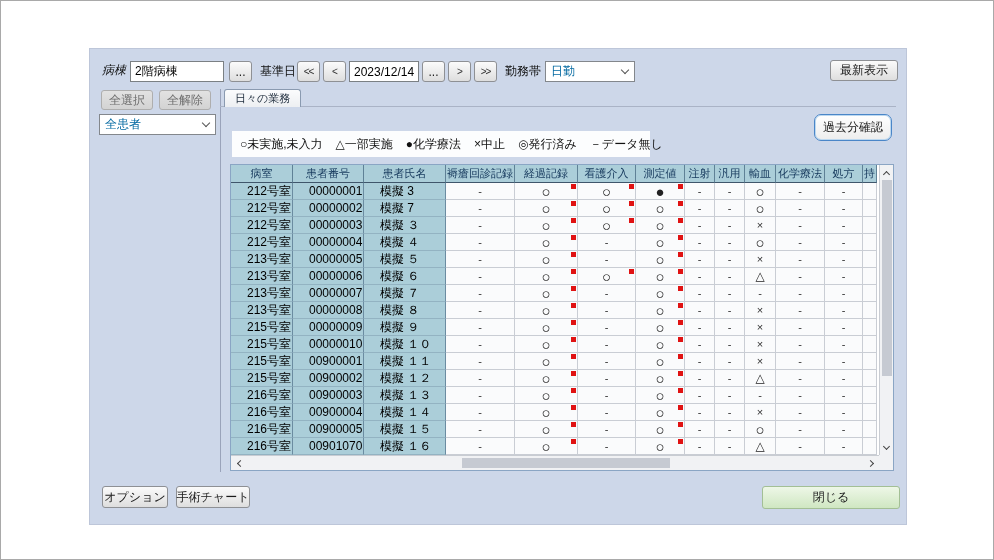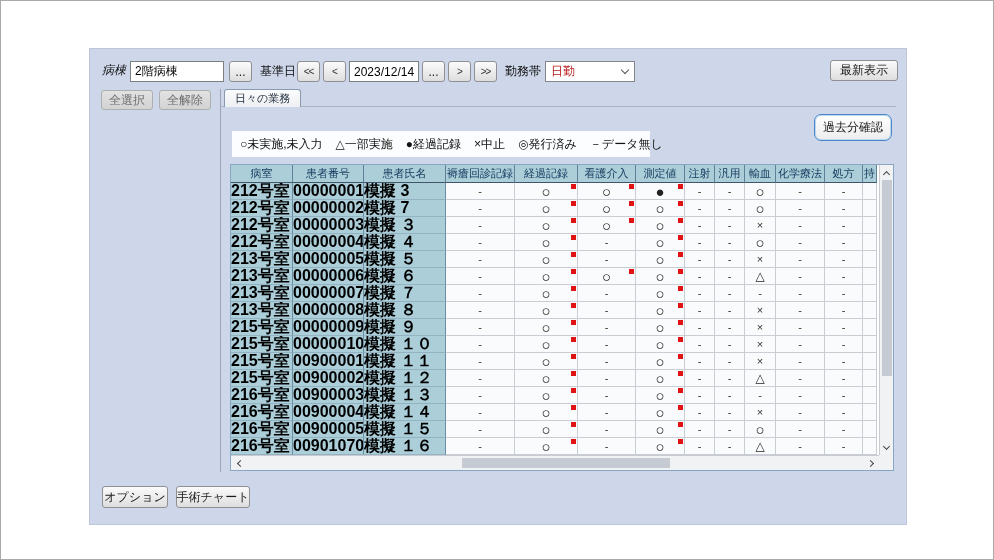--- a/index.html
+++ b/index.html
@@ -7,36 +7,36 @@
   .frame { position:relative; width:994px; height:560px; background:#ffffff; border:1px solid #a9a9a9; overflow:hidden; }
   .window { position:absolute; left:88px; top:47px; width:818px; height:477px; background:#cdd7e9; border:1px solid #bdc6d9; }
 
   .lbl { position:absolute; font-size:12px; color:#101010; line-height:21px; white-space:nowrap; }
   input.tbx { position:absolute; background:#fff; border:1px solid #7b8084; font-size:12px; padding:0 4px; height:21px; font-family:inherit; color:#000; }
   .btn { position:absolute; display:flex; align-items:center; justify-content:center; background:linear-gradient(#fbfbfb,#dedede); border:1px solid #8e9094; border-radius:3px; font-size:12px; color:#1a1a1a; cursor:default; white-space:nowrap; }
   .btn.sm { font-size:10px; color:#333; letter-spacing:-1px; }
   .btn.dim { background:linear-gradient(#e2e2e2,#d3d3d3); border-color:#aeaeae; color:#6e6e6e; }
   .btn.focus { background:linear-gradient(#ffffff,#ededed); border:1px solid #4a86c8; box-shadow:inset 0 0 0 1px #bcd8f0; border-radius:7px; }
   .btn.green { background:linear-gradient(#eef7e7,#cfe7c2); border-color:#a3bf95; width:138px; }
-  .sel { position:absolute; background:#fff; border:1px solid #83878c; display:flex; align-items:center; font-size:12px; padding-left:5px; color:#b91c1c; }
+  .sel { position:absolute; background:#fff; border:1px solid #83878c; display:flex; align-items:center; font-size:12px; padding-left:5px; color:#0369a1; }
   .chev { position:absolute; right:6px; top:50%; margin-top:-5px; width:6px; height:6px; border-right:1.4px solid #555; border-bottom:1.4px solid #555; transform:rotate(45deg); }
 
   .divider { position:absolute; left:130px; top:40px; width:1px; height:383px; background:#9aa3ba; }
   .tab { position:absolute; left:134px; top:40px; height:18px; padding:0 10px; background:linear-gradient(#fbfcfd,#edeff2); border:1px solid #8a9ab0; border-bottom:none; border-radius:3px 3px 0 0; font-size:11px; line-height:16px; color:#1c2a3a; z-index:2; }
   .tabline { position:absolute; left:130px; top:57px; width:676px; height:1px; background:#aab3c6; }
 
   .pgh { position:absolute; left:142px; top:63px; width:418px; height:19px; background:#2c3c52; color:#eef2f7; font-size:12px; text-align:center; line-height:19px; }
   .legend { position:absolute; left:142px; top:82px; width:418px; height:26px; background:#fcfdfe; display:flex; align-items:center; gap:13px; padding-left:8px; font-size:12px; color:#111; white-space:nowrap; }
 
   .table { position:absolute; left:140px; top:115px; width:664px; height:307px; background:#fff; border:1px solid #8aa5c4; overflow:hidden; }
   .thead { position:absolute; left:0; top:0; height:18px; display:flex; }
   .hc { background:#abced9; border-right:1px solid #5f8196; border-bottom:1px solid #3f566b; color:#15385c; font-size:11px; text-align:center; line-height:17px; overflow:hidden; white-space:nowrap; flex:0 0 auto; }
   .tbody { position:absolute; left:0; top:18px; }
   .tr { display:flex; height:17px; }
-  .fc { background:#abced9; border-right:1px solid #6b8ca1; border-bottom:1px solid #93b3c2; font-size:16px; line-height:16px; padding-left:0; overflow:hidden; white-space:nowrap; color:#000; flex:0 0 auto;font-weight:bold; }
+  .fc { background:#abced9; border-right:1px solid #6b8ca1; border-bottom:1px solid #93b3c2; font-size:12px; line-height:16px; padding-left:16px; overflow:hidden; white-space:nowrap; color:#000; flex:0 0 auto; }
   .dc { background:#fafbfc; border-right:1px solid #c9cdd4; border-bottom:1px solid #c9cdd4; position:relative; display:flex; align-items:center; justify-content:center; color:#222; flex:0 0 auto; }
   .sy-l { font-size:15px; line-height:1; } 
   .sy-m { font-size:12px; line-height:1; } 
   .sy-s { font-size:11px; line-height:1; color:#333; } 
   .sy-d { font-size:11px; line-height:1; color:#333; } 
   .mk { position:absolute; top:1px; right:1px; width:5px; height:5px; background:#e01212; }
 
   .vsb { position:absolute; right:0; top:0; width:14px; height:290px; background:#f1f2f4; border-left:1px solid #c8ccd2; }
   .hsb { position:absolute; left:0; bottom:0; height:15px; width:648px; background:#f1f2f4; border-top:1px solid #c8ccd2; }
   .corner { position:absolute; right:0; bottom:0; width:14px; height:15px; background:#f1f2f4; }
@@ -67,29 +67,33 @@
     <div class="btn sm" style="left:384px;top:12px;width:23px;height:21px;">&gt;&gt;</div>
     <span class="lbl" style="left:415px;top:12px;">勤務帯</span>
     <div class="sel" style="left:455px;top:12px;width:90px;height:21px;">
       <span>日勤</span>
       <span class="chev"></span>
     </div>
     <div class="btn" style="left:740px;top:11px;width:68px;height:21px;">最新表示</div>
 
     <div class="btn dim" style="left:11px;top:41px;width:52px;height:20px;text-align:center;">全選択</div>
     <div class="btn dim" style="left:69px;top:41px;width:52px;height:20px;">全解除</div>
+    <div class="sel" style="left:9px;top:65px;width:117px;height:21px;">
+      <span>全患者</span>
+      <span class="chev"></span>
+    </div>
 
     <div class="divider"></div>
     <div class="tabline"></div>
     <div class="tab">日々の業務</div>
 
     <div class="legend" id="legend">
         <span>○未実施,未入力</span>
         <span>△一部実施</span>
-        <span>●経過記録</span>
+        <span>●化学療法</span>
         <span>×中止</span>
         <span>◎発行済み</span>
         <span>－データ無し</span>
       </div>
     <div class="btn focus" style="left:724px;top:65px;width:78px;height:27px;">過去分確認</div>
 
     <div class="table">
       <div class="thead" id="thead">
           <div class="hc" style="width: 62px;">病室</div>
           <div class="hc" style="width: 71px;">患者番号</div>
@@ -687,15 +691,16 @@
         <div class="hthumb"></div>
         <div class="sbtn" style="right:0;top:0;width:15px;height:14px;">
             <span class="ca cr"></span>
           </div>
       </div>
       <div class="corner"></div>
     </div>
 
     <div class="btn" style="left:12px;top:437px;width:66px;height:22px;">オプション</div>
     <div class="btn" style="left:86px;top:437px;width:74px;height:22px;">手術チャート</div>
+    <div class="btn green" style="left:672px;top:437px;height:23px;">閉じる</div>
 
   </div>
 </div>
 
 </body></html>

